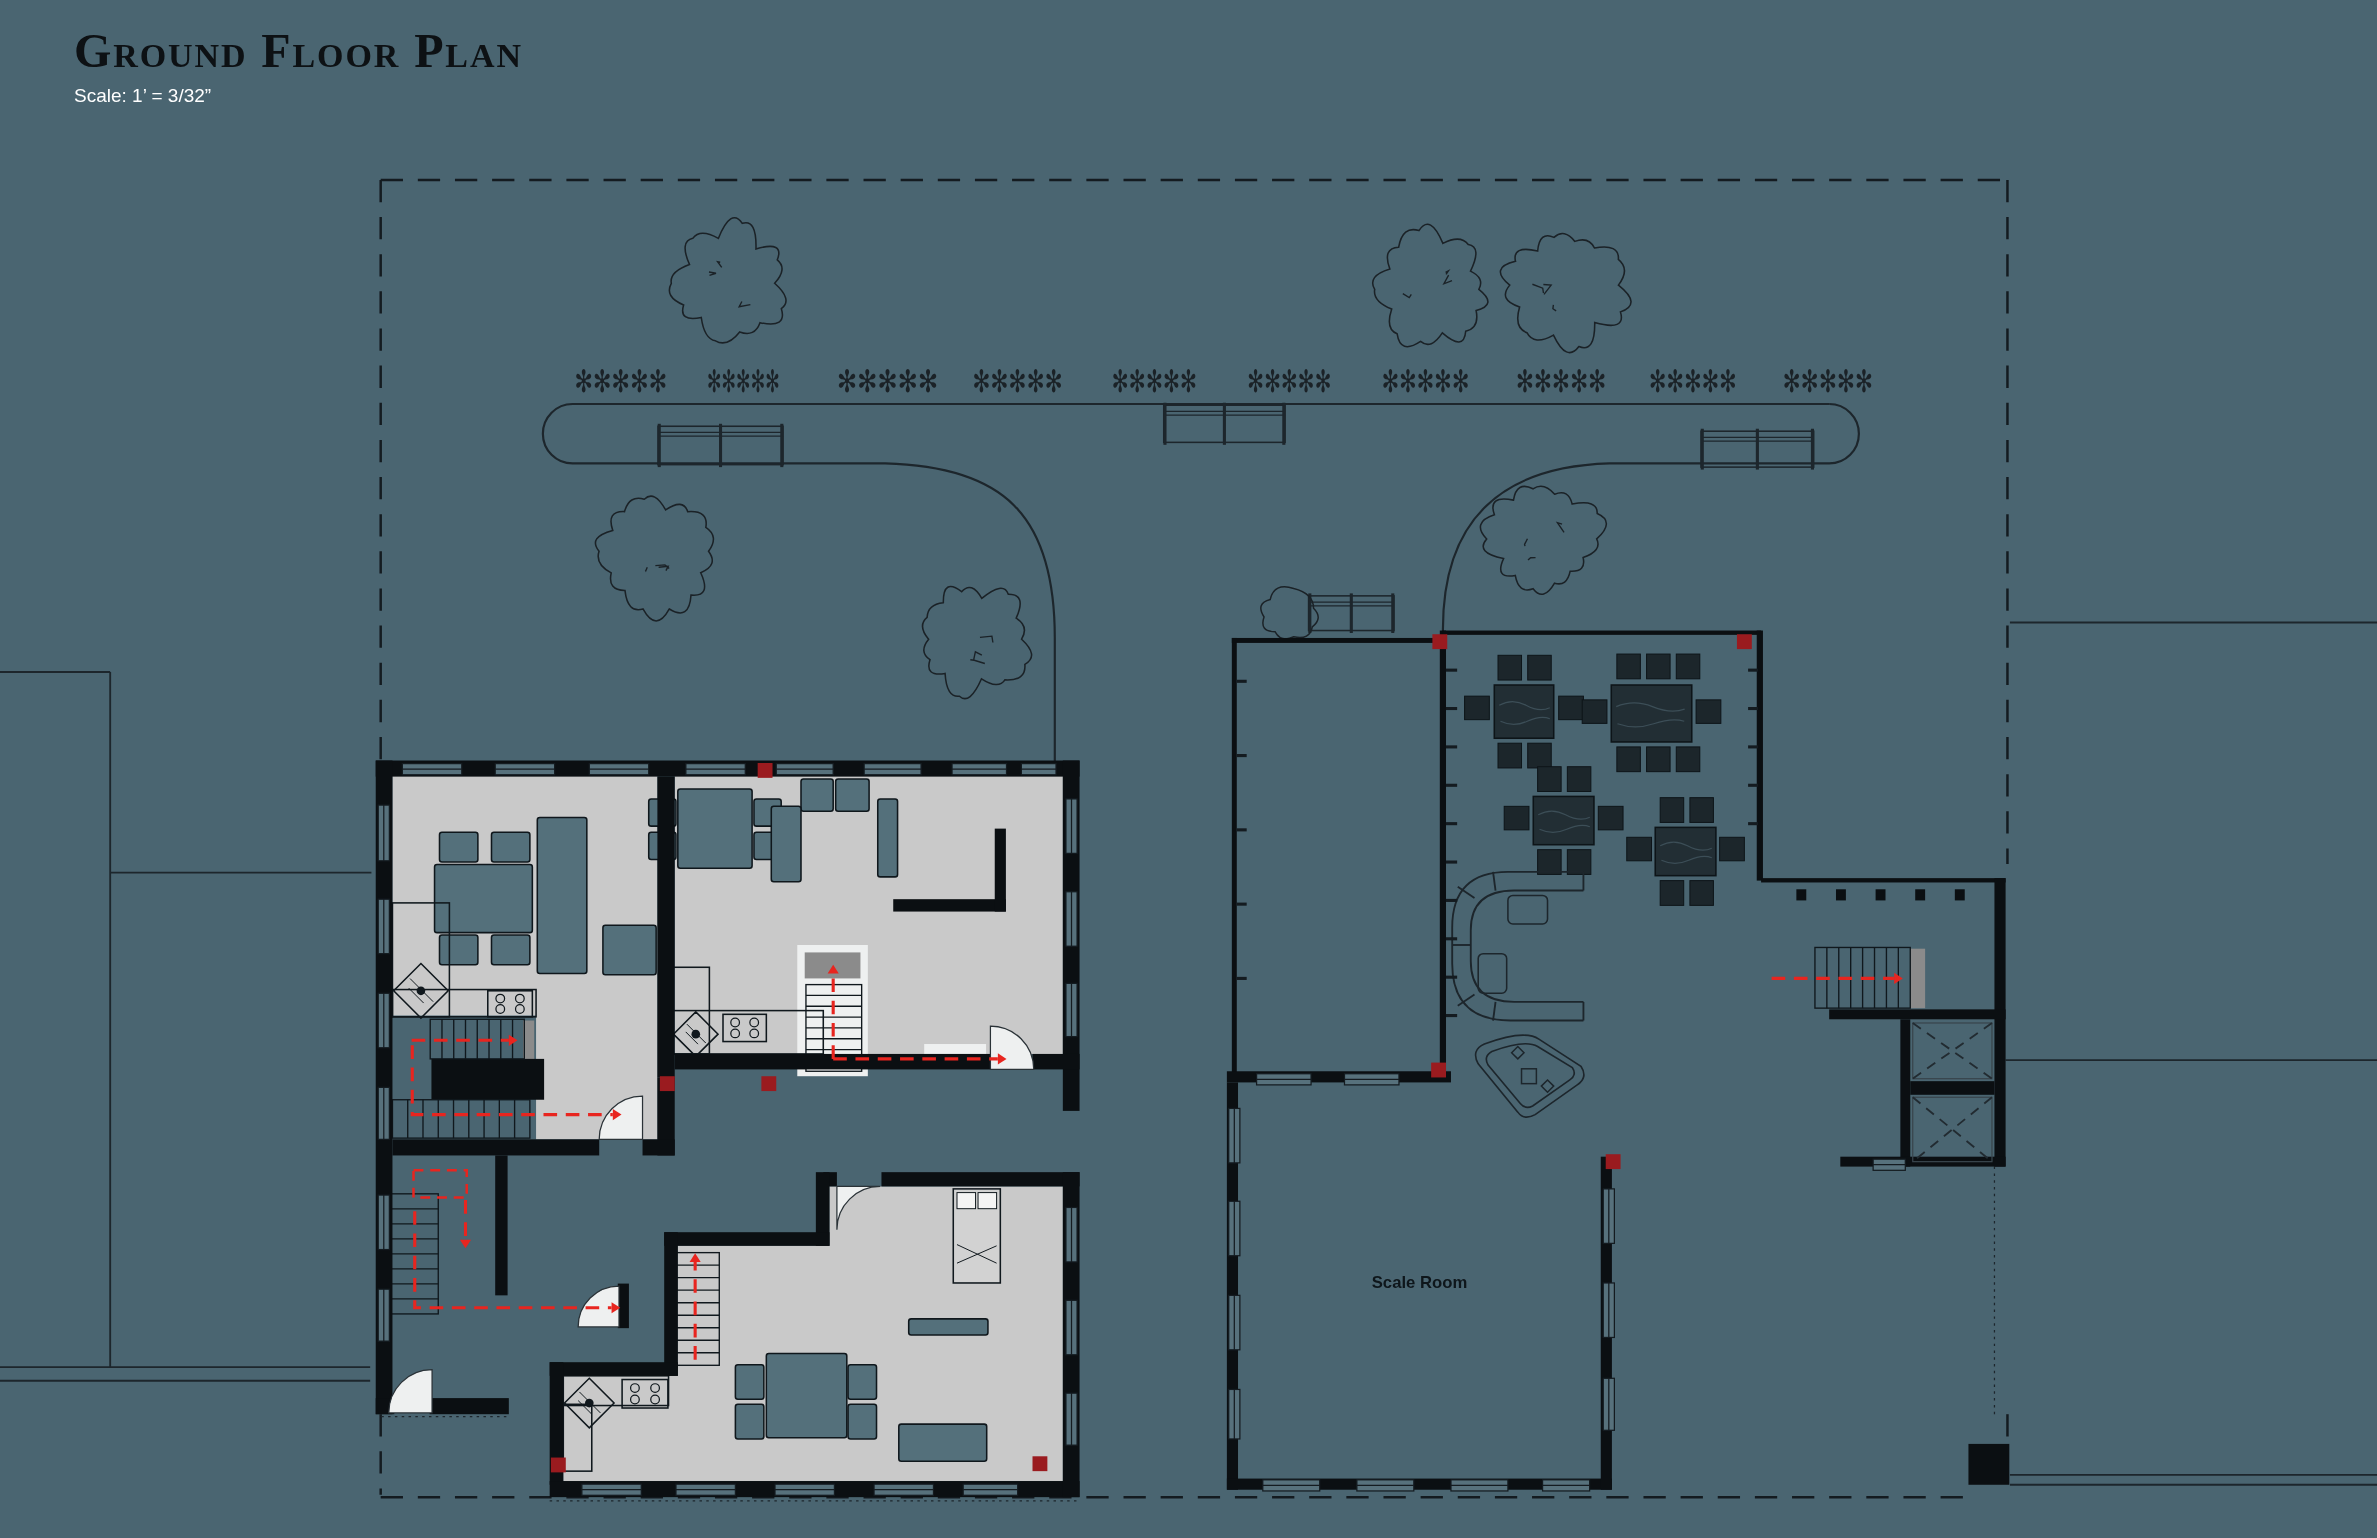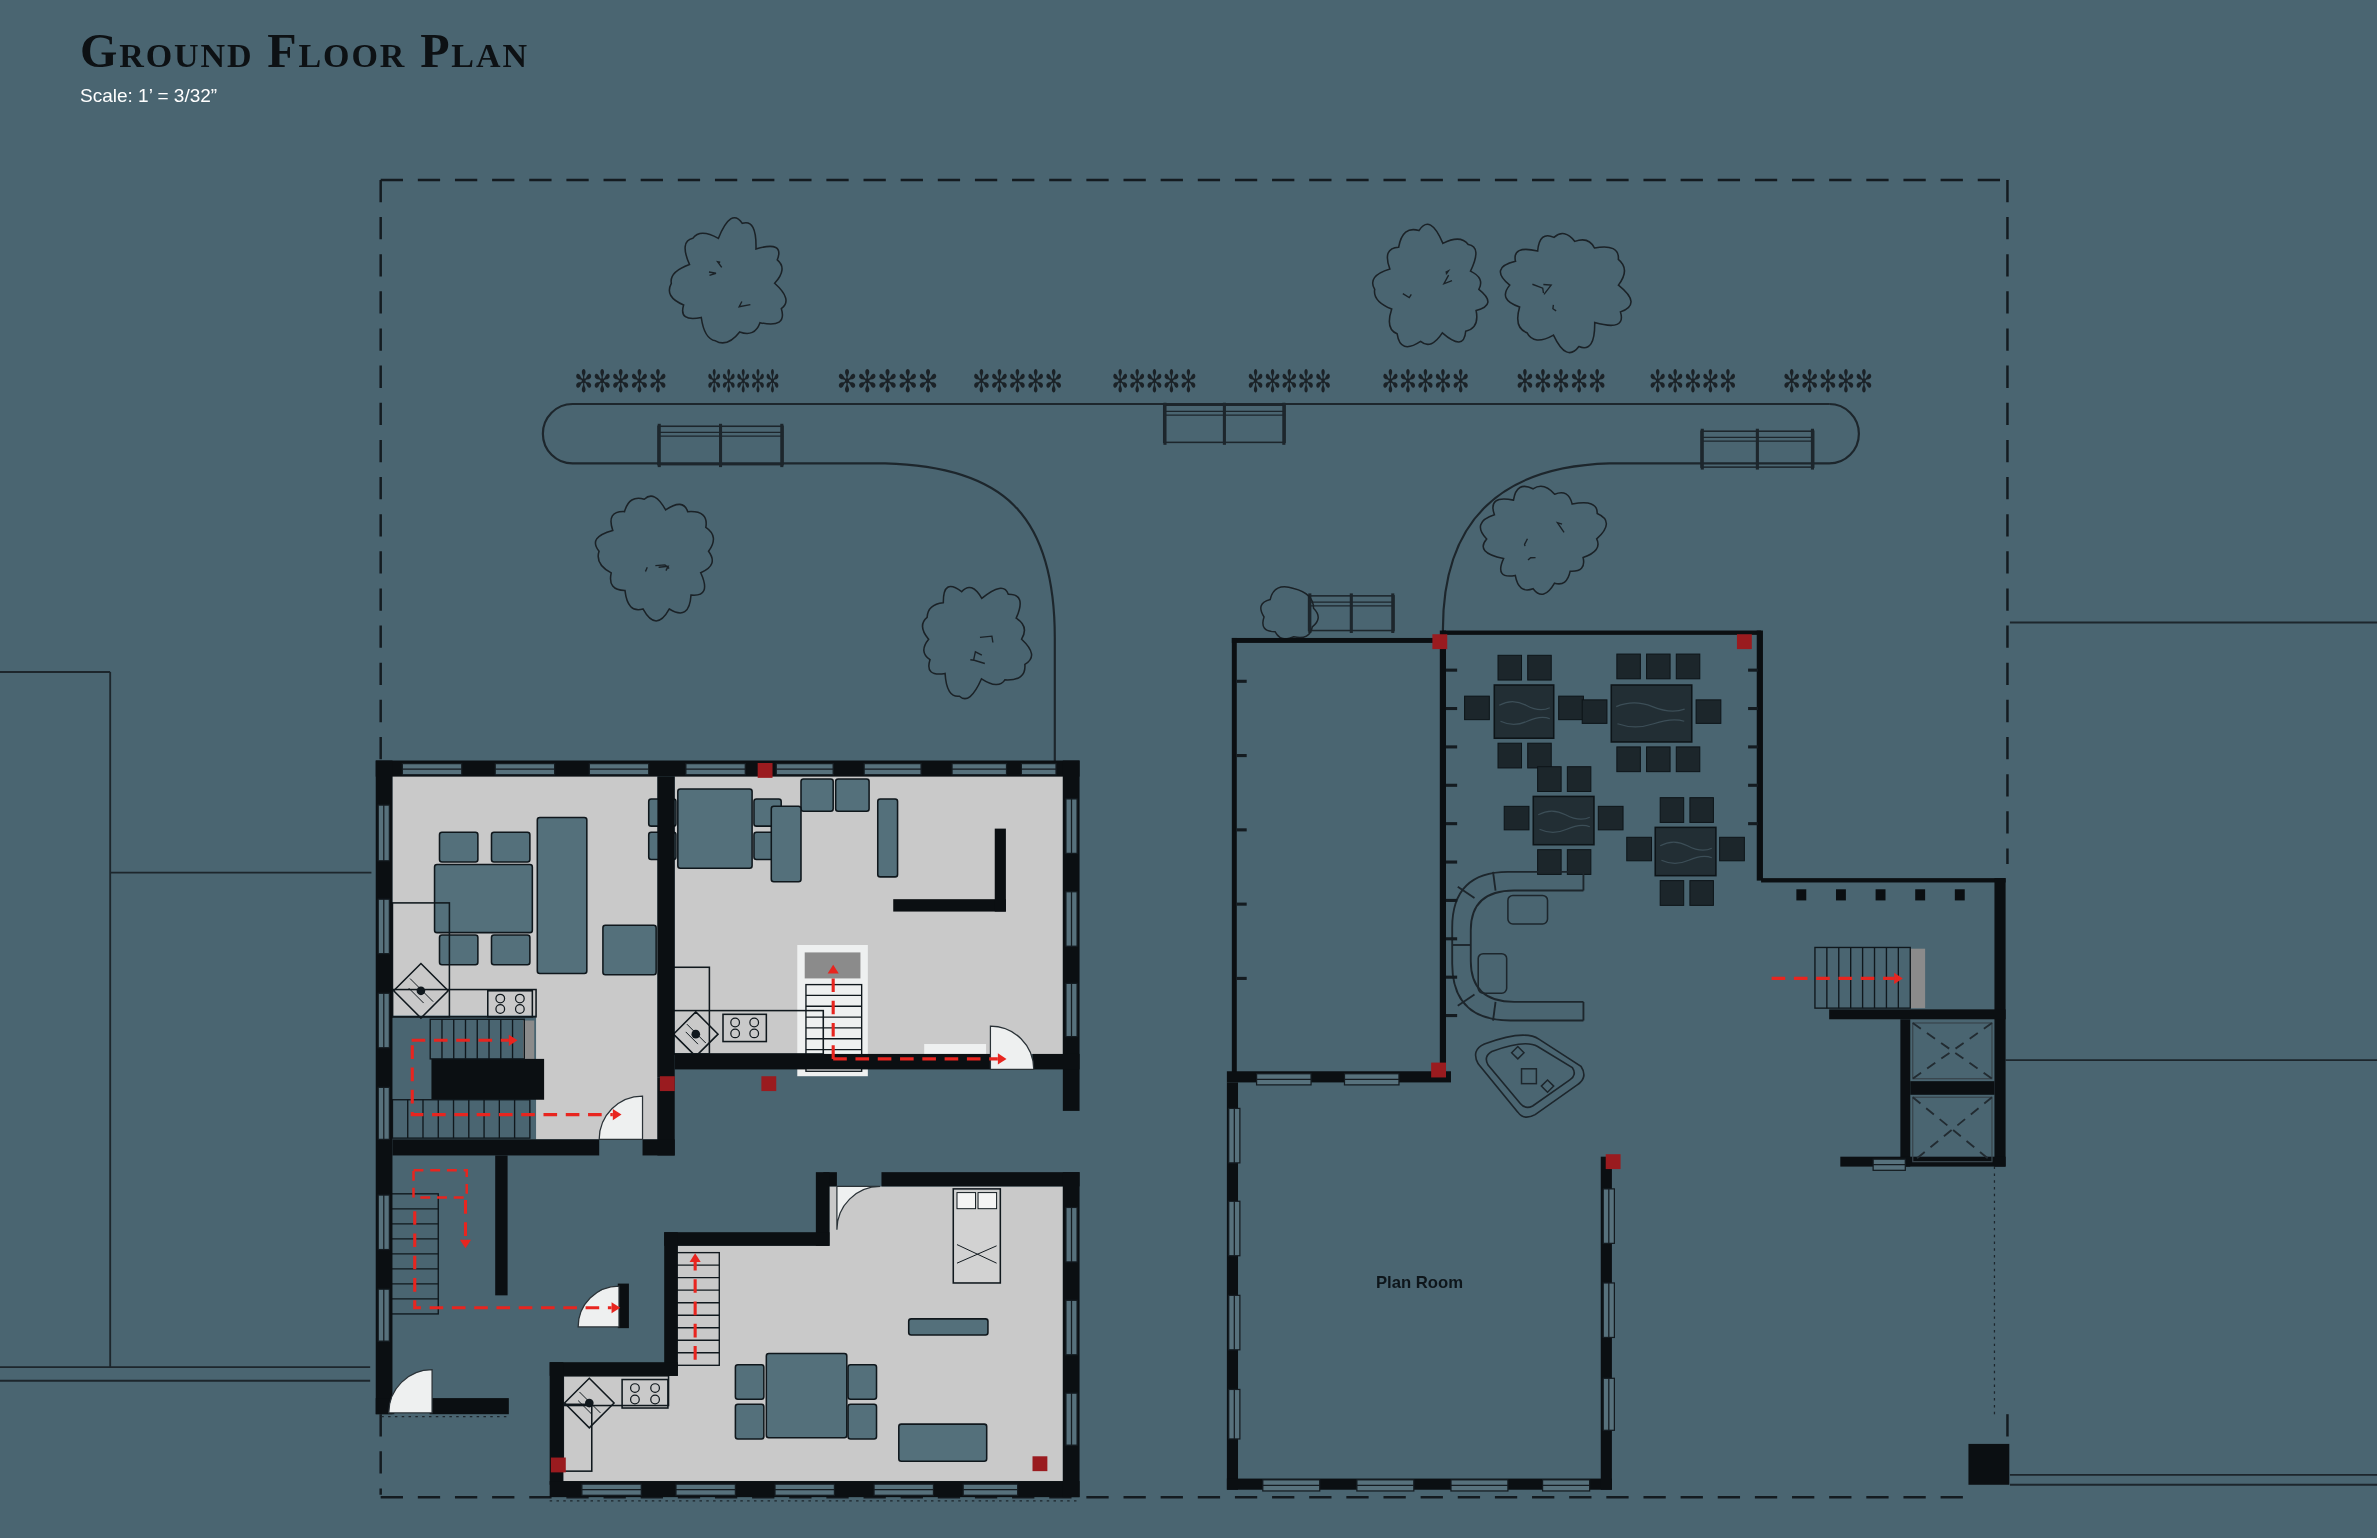--- a/index.html
+++ b/index.html
@@ -1,19 +1,19 @@
 <!DOCTYPE html>
 <html style="font-size:10px"><head>
 <meta charset="utf-8">
 <style>
   html,body{margin:0;padding:0;background:#4a6571;}
   #plan{position:relative;width:2377px;height:1539px;background:#4a6571;overflow:hidden;
         font-family:"Liberation Sans",sans-serif;}
   #plan svg{position:absolute;left:0;top:0;}
-  .titleblock{position:absolute;left:80px;top:26px;color:#0d1114;z-index:20;}
+  .titleblock{position:absolute;left:74px;top:26px;color:#0d1114;z-index:20;}
   .title{font-family:"Liberation Serif",serif;font-variant:small-caps;font-weight:700;
          font-size:48px;letter-spacing:1.9px;line-height:1.05;}
   .scalenote{font-size:19px;margin-top:8.7px;color:#ffffff;font-weight:500;}
   .roomlabel{position:absolute;z-index:20;font-size:16.7px;font-weight:700;color:#0e161b;}
   #bikeroom{left:1367px;top:1273px;width:105px;text-align:center;}
 </style>
 </head>
 <body>
 
 <div id="plan">
@@ -449,15 +449,15 @@
       <polygon points="1626,1710 1612,1719 1612,1701" fill="#e8251f"></polygon>
       <path d="M1123,2196 L1123,2038" fill="none" stroke="#e8251f" stroke-width="5" stroke-dasharray="22 14"></path>
       <polygon points="1123,2024 1132,2038 1114,2038" fill="#e8251f"></polygon>
       <path d="M2862,1580 L3060,1580" fill="none" stroke="#e8251f" stroke-width="5" stroke-dasharray="22 14"></path>
       <polygon points="3074,1580 3060,1589 3060,1571" fill="#e8251f"></polygon>
     </svg>
   <div class="titleblock">
     <div class="title">Ground Floor Plan</div>
     <div class="scalenote">Scale: 1’ = 3/32”</div>
   </div>
-  <div id="bikeroom" class="roomlabel">Plan Room</div>
+  <div id="bikeroom" class="roomlabel">Scale Room</div>
 </div>
 
 
 </body></html>

